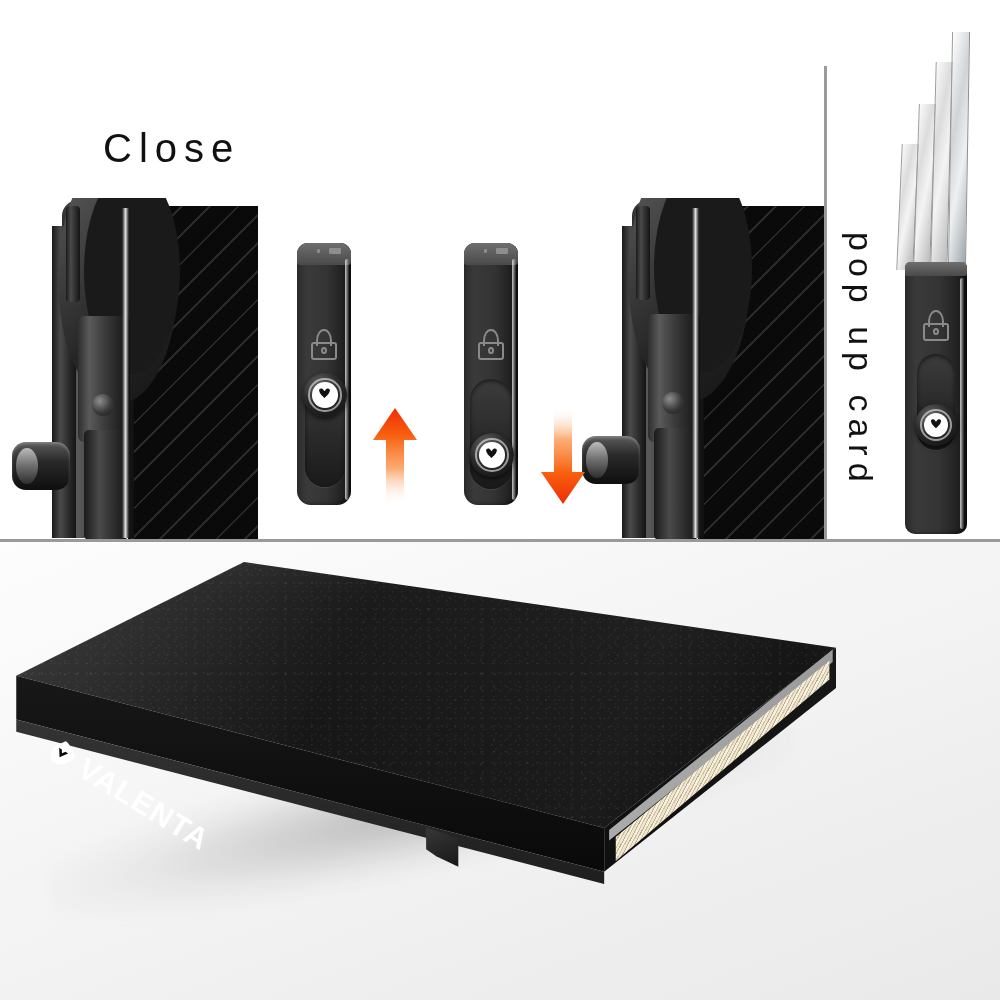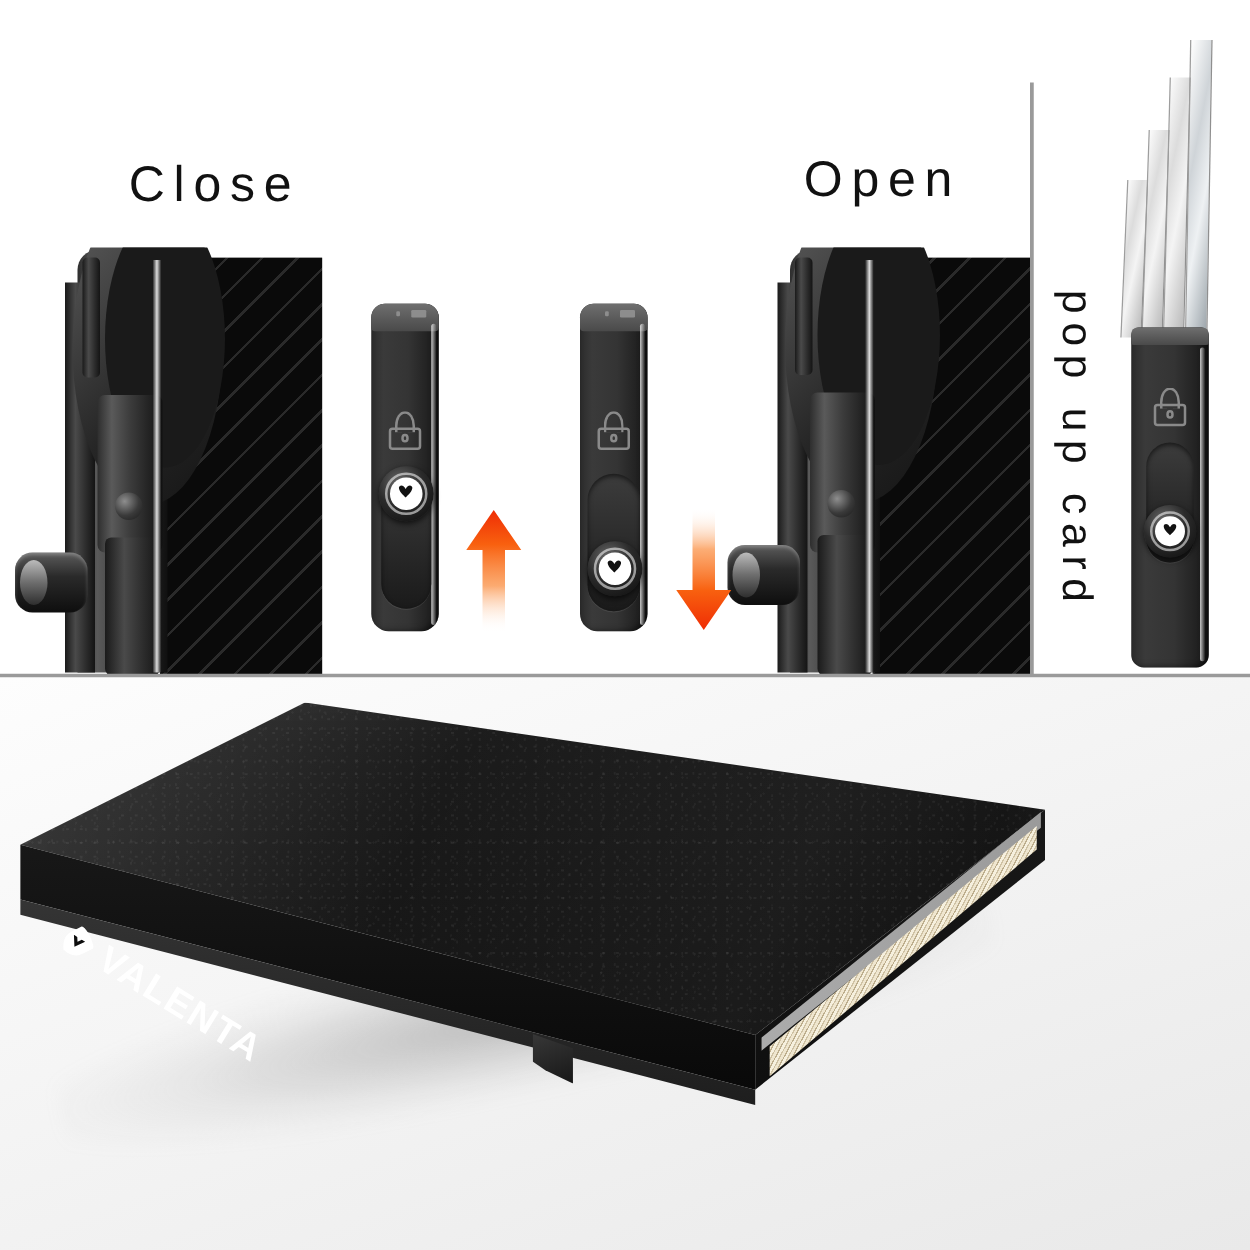--- a/index.html
+++ b/index.html
@@ -295,21 +295,20 @@
   }
 </style>
 </head>
 <body>
 
 <div id="stage">
 
   <div id="top-panel">
 
     <div class="panel-label" id="label-close">Close</div>
-    <div class="panel-label" id="label-open">Open</div>
 
     <div class="corner-shot" style="left:0px; top:198px; width:258px; height:342px;">
       <div class="striped-face" style="left:128px; top:8px; width:130px; height:334px; border-radius:18px 0 0 0;"></div>
       <div class="frame-rail" style="left:62px; top:2px; width:72px; height:338px; border-radius:16px 0 0 0;"></div>
       <div class="frame-rail-inner" style="left:52px; top:28px; width:24px; height:312px;"></div>
       <div class="clasp-arc" style="left:58px; top:-44px; width:120px; height:250px;"></div>
       <div class="clasp-arc-cut" style="left:84px; top:-30px; width:96px; height:206px; background:#1a1a1a;"></div>
       <div class="frame-rail" style="left:78px; top:118px; width:52px; height:126px; border-radius:6px;"></div>
       <div class="rivet" style="left:92px; top:196px; width:22px; height:22px;"></div>
       <div class="frame-rail-inner" style="left:84px; top:232px; width:44px; height:110px; border-radius:5px;"></div>

